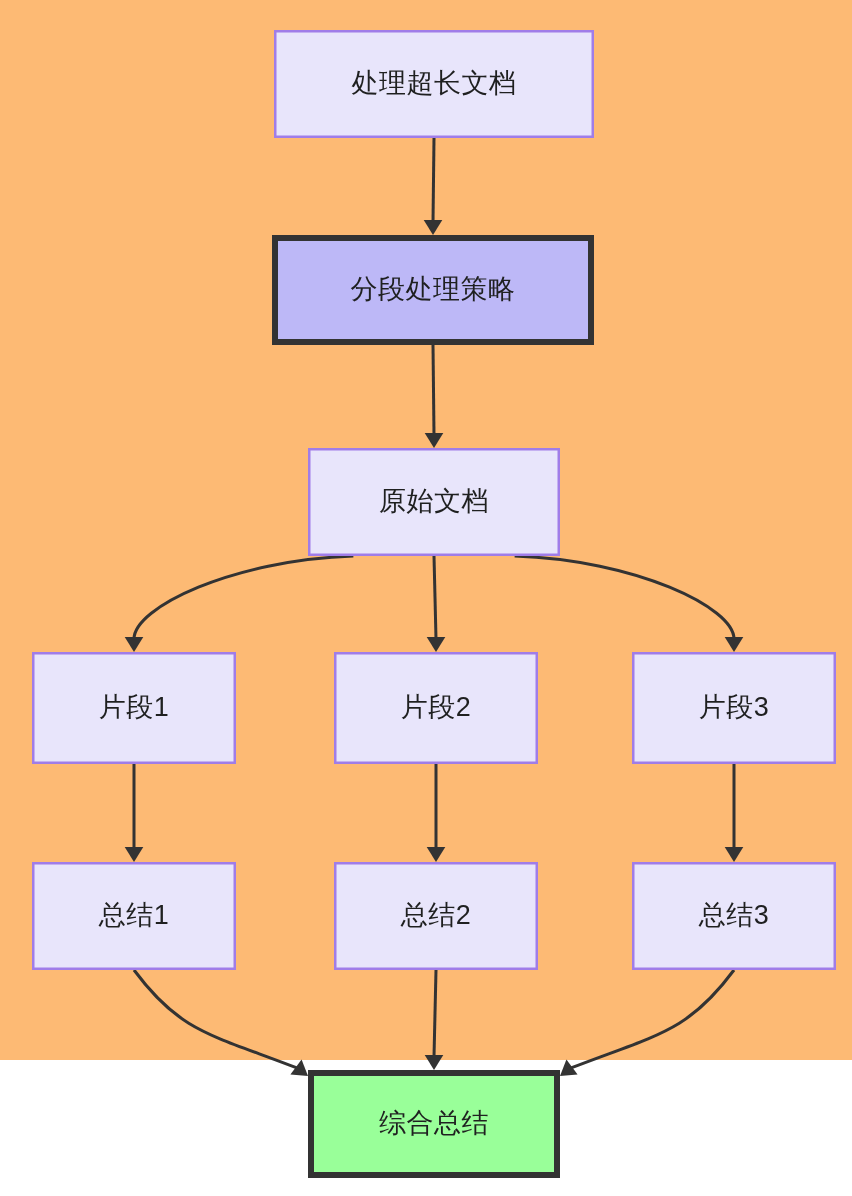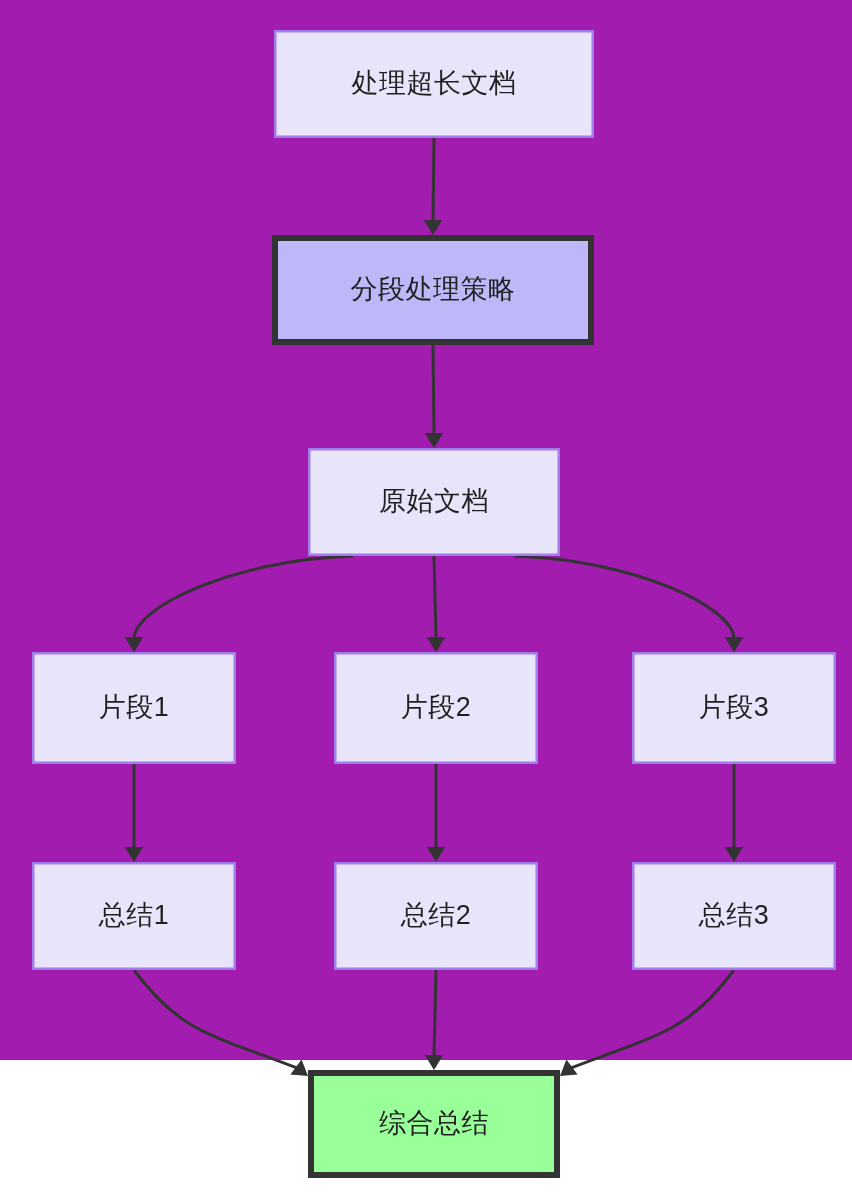--- a/index.html
+++ b/index.html
@@ -11,21 +11,21 @@
   body {
     width: 852px;
     height: 1196px;
     font-family: "Liberation Sans", "DejaVu Sans", sans-serif;
     overflow: hidden;
   }
   #diagram-root {
     position: relative;
     width: 852px;
     height: 1060px;
-    background: #a21caf;
+    background: #fdba74;
   }
   svg.flow-canvas {
     position: absolute;
     top: 0;
     left: 0;
     width: 852px;
     height: 1196px;
     display: block;
   }
   .node-rect {

